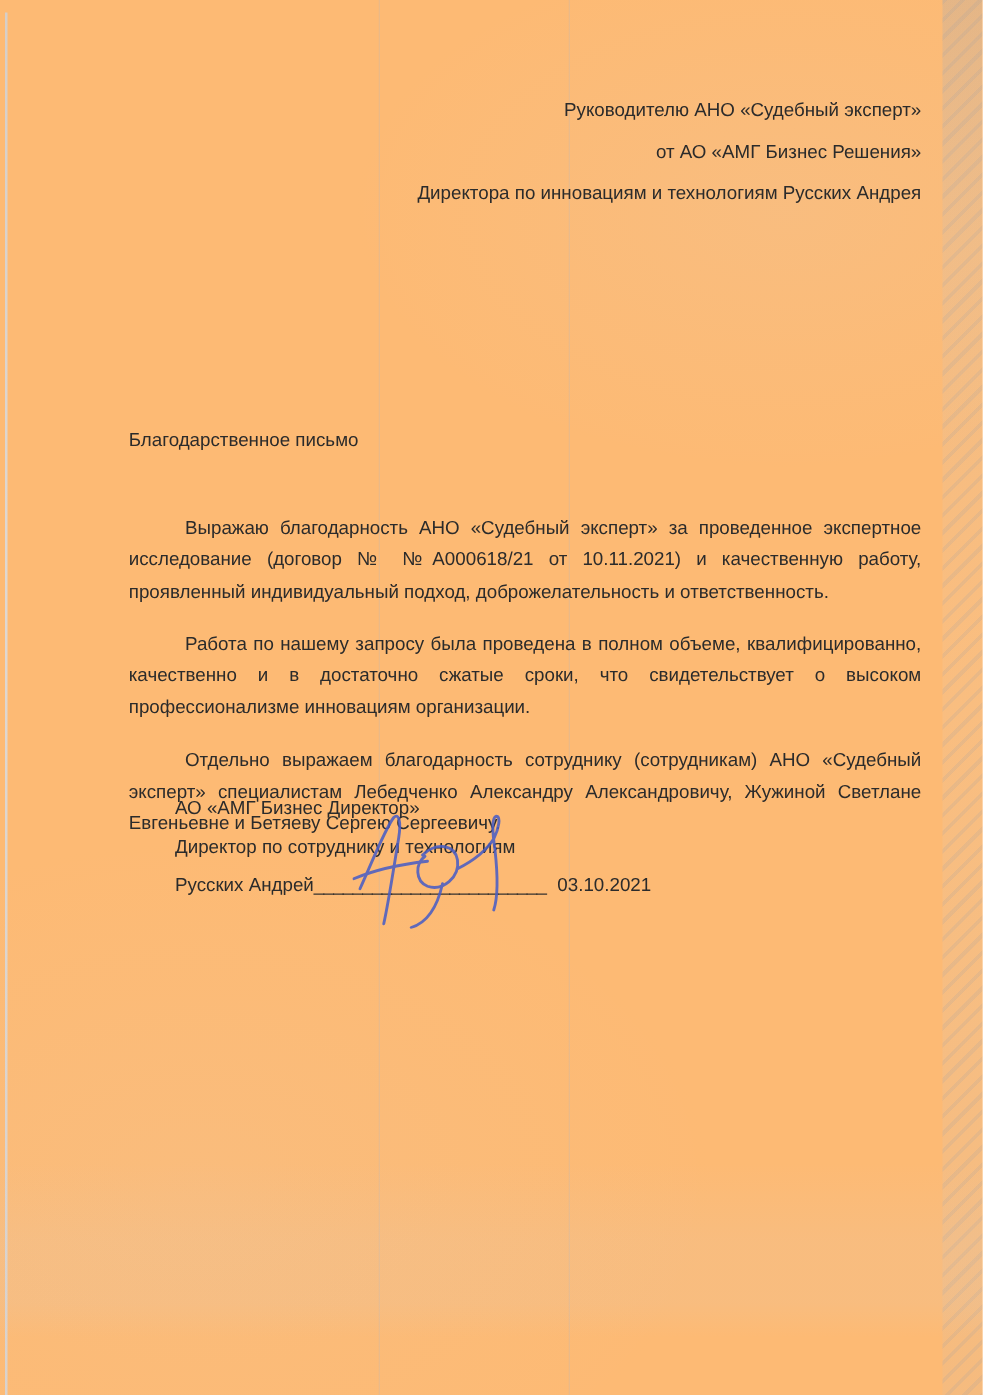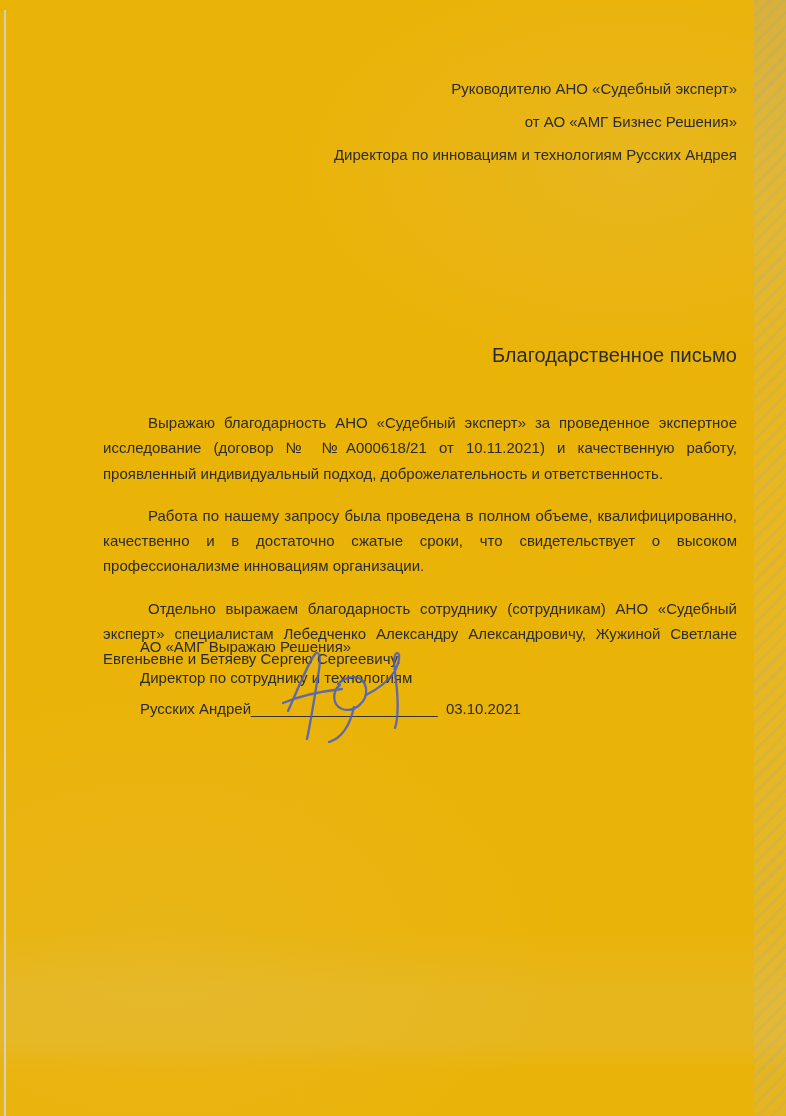--- a/index.html
+++ b/index.html
@@ -3,21 +3,21 @@
 <meta charset="utf-8">
 <style>
   html,body{margin:0;padding:0;}
   body{
     width:786px;height:1116px;overflow:hidden;
     font-family:"Liberation Sans","DejaVu Sans",sans-serif;
     background:#ffffff;
   }
   .page{
     position:relative;width:786px;height:1116px;
-    background:#eab308;
+    background:#fdba74;
     color:#2b2b2b;
     font-size:15px;
   }
   
   .scan-left-line{
     position:absolute;left:4px;top:10px;width:2px;height:1106px;
     background:linear-gradient(180deg,#cfd2d8 0%,#dadde2 40%,#d3d6dc 100%);
     opacity:.85;
   }
   .scan-right-band{
@@ -47,21 +47,21 @@
     pointer-events:none;
   }
 
   
   .addressee{
     position:absolute;top:72px;right:49px;left:103px;
     text-align:right;line-height:33px;
   }
   .letter-title{
     position:absolute;top:344px;left:103px;right:49px;
-    text-align:right;font-size:20px;
+    text-align:left;font-size:15px;
   }
   .letter-body{
     position:absolute;top:394px;left:103px;width:634px;
     line-height:25.3px;
   }
   .letter-body p{
     margin:16px 0 17px 0;
     text-indent:45px;
     text-align:justify;
   }
@@ -99,21 +99,21 @@
 
   <div class="letter-title">Благодарственное письмо</div>
 
   <div class="letter-body">
     <p>Выражаю благодарность АНО «Судебный эксперт» за проведенное экспертное исследование (договор № №А000618/21 от 10.11.2021) и качественную работу, проявленный индивидуальный подход, доброжелательность и ответственность.</p>
     <p>Работа по нашему запросу была проведена в полном объеме, квалифицированно, качественно и в достаточно сжатые сроки, что свидетельствует о высоком профессионализме инновациям организации.</p>
     <p>Отдельно выражаем благодарность сотруднику (сотрудникам) АНО «Судебный эксперт» специалистам Лебедченко Александру Александровичу, Жужиной Светлане Евгеньевне и Бетяеву Сергею Сергеевичу.</p>
   </div>
 
   <div class="sig-block">
-    <div class="sig-row">АО «АМГ Выражаю Решения»</div>
+    <div class="sig-row">АО «АМГ Бизнес Директор»</div>
     <div class="sig-row">Директор по сотруднику и технологиям</div>
     <div class="sig-row">
       <span>Русских Андрей</span><span class="sig-rule">________________________</span><span class="sig-date">03.10.2021</span>
     </div>
   </div>
 
   <svg class="signature-svg" viewBox="0 0 148 94" fill="none" xmlns="http://www.w3.org/2000/svg">
     <g stroke="#4a5ec4" stroke-width="2.3" stroke-linecap="round" fill="none" opacity="0.88">
 
       <path d="M6,62 C16,40 26,14 33,5 C37,1 39,8 37,21 C33,45 29,72 25,90"></path>

